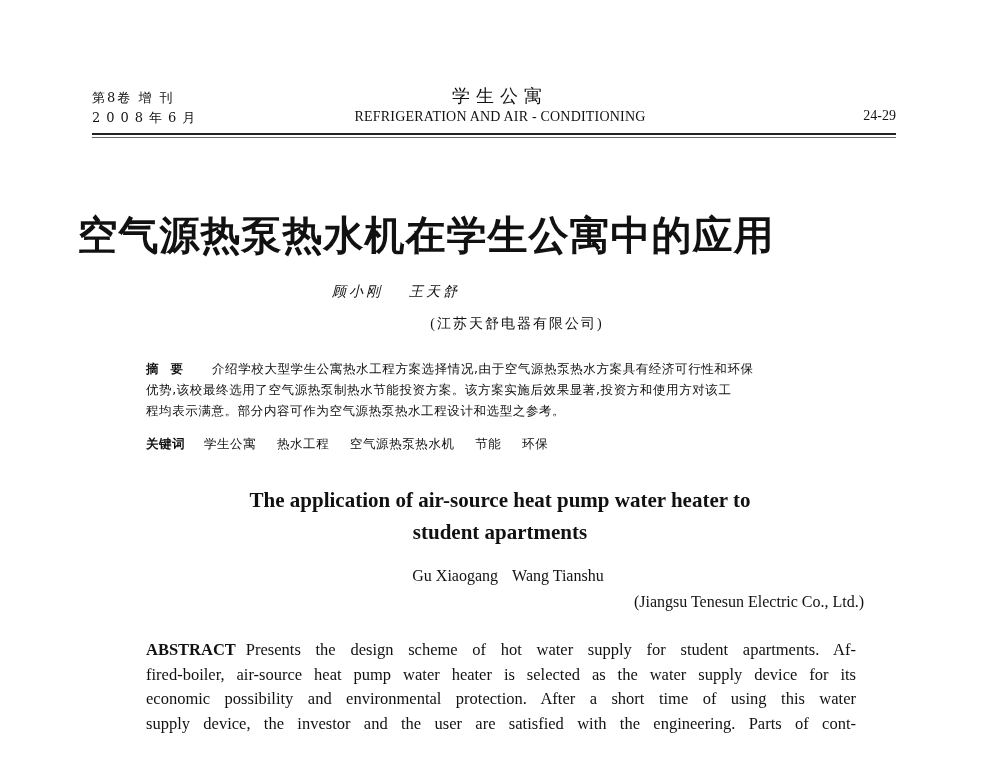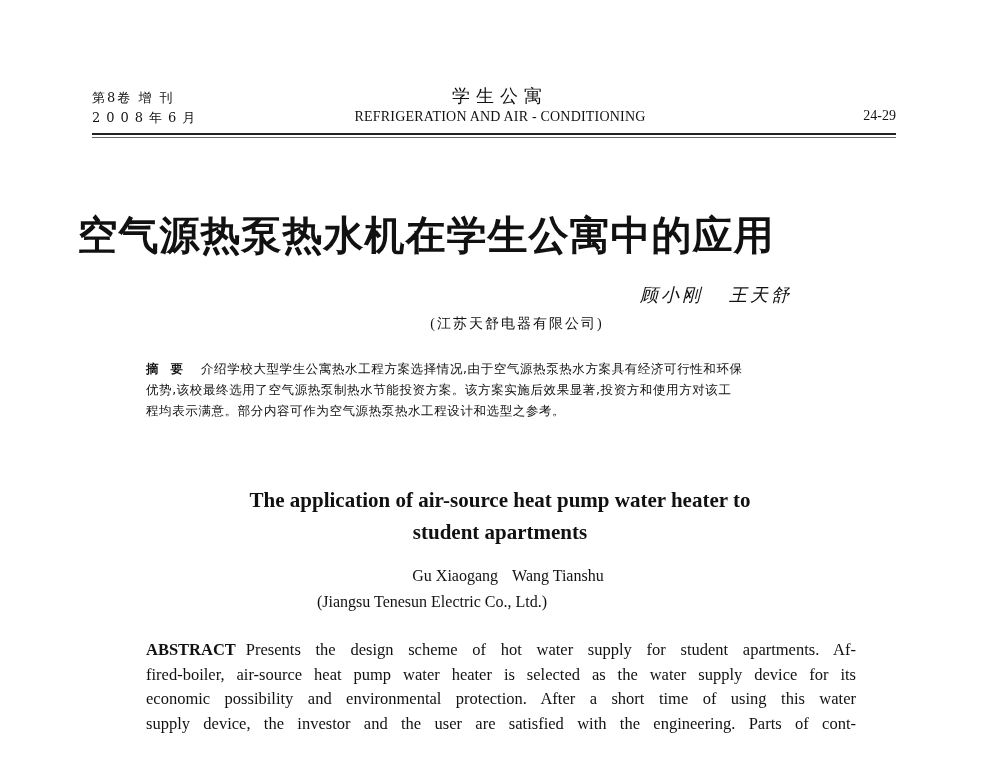--- a/index.html
+++ b/index.html
@@ -10,34 +10,34 @@
   .hdr-left .l1 { letter-spacing:2px; }
   .hdr-left .l2 { letter-spacing:6px; }
   .hdr-center { position:absolute; left:330px; top:84px; width:340px; text-align:center; font-family:"Liberation Serif", serif; }
   .hdr-center .cn { font-size:18px; letter-spacing:6px; line-height:24px; font-family:"DejaVu Serif", serif; }
   .hdr-center .en { font-size:14px; line-height:18px; letter-spacing:0.2px; }
   .hdr-right { position:absolute; right:104px; top:108px; font-family:"Liberation Serif", serif; font-size:14px; }
   .rule-thick { position:absolute; left:92px; top:133px; width:804px; height:2px; background:#222; }
   .rule-thin { position:absolute; left:92px; top:137px; width:804px; height:1px; background:#666; }
 
   .title-cn { position:absolute; left:0; top:208px; width:852px; text-align:center; font-family:"DejaVu Sans", sans-serif; font-size:40px; font-weight:bold; letter-spacing:1px; color:#111; }
-  .authors-cn { position:absolute; left:0; top:283px; width:792px; text-align:right; font-family:"DejaVu Serif", serif; font-size:18px; font-style:italic; letter-spacing:3px; }
+  .authors-cn { position:absolute; left:0; top:283px; width:792px; text-align:center; font-family:"DejaVu Serif", serif; font-size:14px; font-style:italic; letter-spacing:3px; }
   .authors-cn .gap { display:inline-block; width:26px; }
   .affil-cn { position:absolute; left:0; top:315px; width:1000px; text-align:center; font-family:Liberation Serif, serif; font-size:14px; letter-spacing:2px;margin-left:17px; }
 
   .abs-cn { position:absolute; left:146px; top:358px; width:710px; font-family:"DejaVu Sans", sans-serif; font-size:12.5px; line-height:21px; letter-spacing:0.6px; text-align:justify; }
-  .abs-cn .lbl { font-weight:bold; letter-spacing:12px; margin-right:6px; }
+  .abs-cn .lbl { font-weight:bold; letter-spacing:12px; margin-right:17px; }
   .kw-cn { position:absolute; left:146px; top:436px; font-family:"DejaVu Sans", sans-serif; font-size:12.5px; letter-spacing:0.6px; }
   .kw-cn .lbl { font-weight:bold; margin-right:14px; }
   .kw-cn .kw { margin-right:16px; }
 
   .title-en { position:absolute; left:0; top:484px; width:1000px; text-align:center; font-family:"Liberation Serif", serif; font-weight:bold; font-size:21px; line-height:32px; }
   .authors-en { position:absolute; left:8px; top:567px; width:1000px; text-align:center; font-family:"Liberation Serif", serif; font-size:16px; }
   .authors-en .gap { display:inline-block; width:14px; }
-  .affil-en { position:absolute; left:0; top:593px; width:864px; text-align:center; font-family:"Liberation Serif", serif; font-size:16px; }
+  .affil-en { position:absolute; left:0; top:593px; width:864px; text-align:right; font-family:"Liberation Serif", serif; font-size:16px; }
 
   .abs-en { position:absolute; left:146px; top:638px; width:710px; font-family:"Liberation Serif", serif; font-size:16.5px; line-height:24.5px; text-align:justify; }
   .abs-en .lbl { font-weight:bold; margin-right:10px; }
   .abs-en .line { display:block; white-space:nowrap; text-align-last:justify; text-align:justify; }
 </style>
 </head>
 <body>
 
 <div class="page">
 
@@ -62,20 +62,28 @@
     <span>顾小刚</span><span class="gap"></span><span>王天舒</span>
   </div>
   <div class="affil-cn">(江苏天舒电器有限公司)</div>
 
   <div class="abs-cn">
     <div><span class="lbl">摘要</span><span>介绍学校大型学生公寓热水工程方案选择情况,由于空气源热泵热水方案具有经济可行性和环保</span></div>
     <div>优势,该校最终选用了空气源热泵制热水节能投资方案。该方案实施后效果显著,投资方和使用方对该工</div>
     <div>程均表示满意。部分内容可作为空气源热泵热水工程设计和选型之参考。</div>
   </div>
 
+  <div class="kw-cn">
+    <span class="lbl">关键词</span>
+    <span class="kw">学生公寓</span>
+    <span class="kw">热水工程</span>
+    <span class="kw">空气源热泵热水机</span>
+    <span class="kw">节能</span>
+    <span class="kw">环保</span>
+  </div>
 
   <div class="title-en">
     <div>The application of air-source heat pump water heater to</div>
     <div>student apartments</div>
   </div>
 
   <div class="authors-en">
     <span>Gu Xiaogang</span><span class="gap"></span><span>Wang Tianshu</span>
   </div>
   <div class="affil-en">(Jiangsu Tenesun Electric Co., Ltd.)</div>

